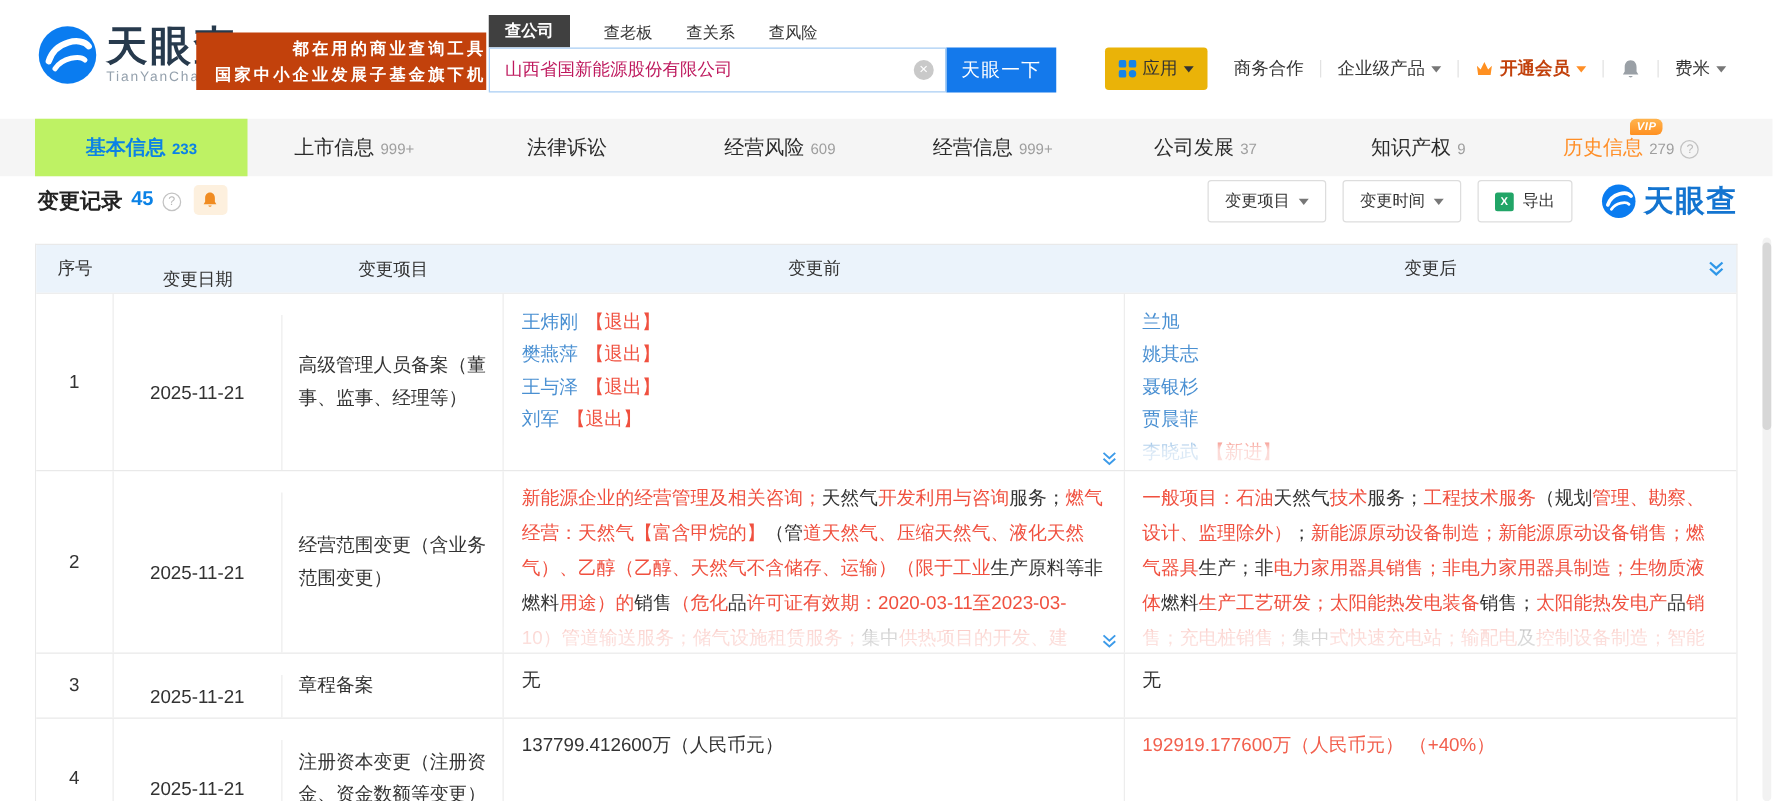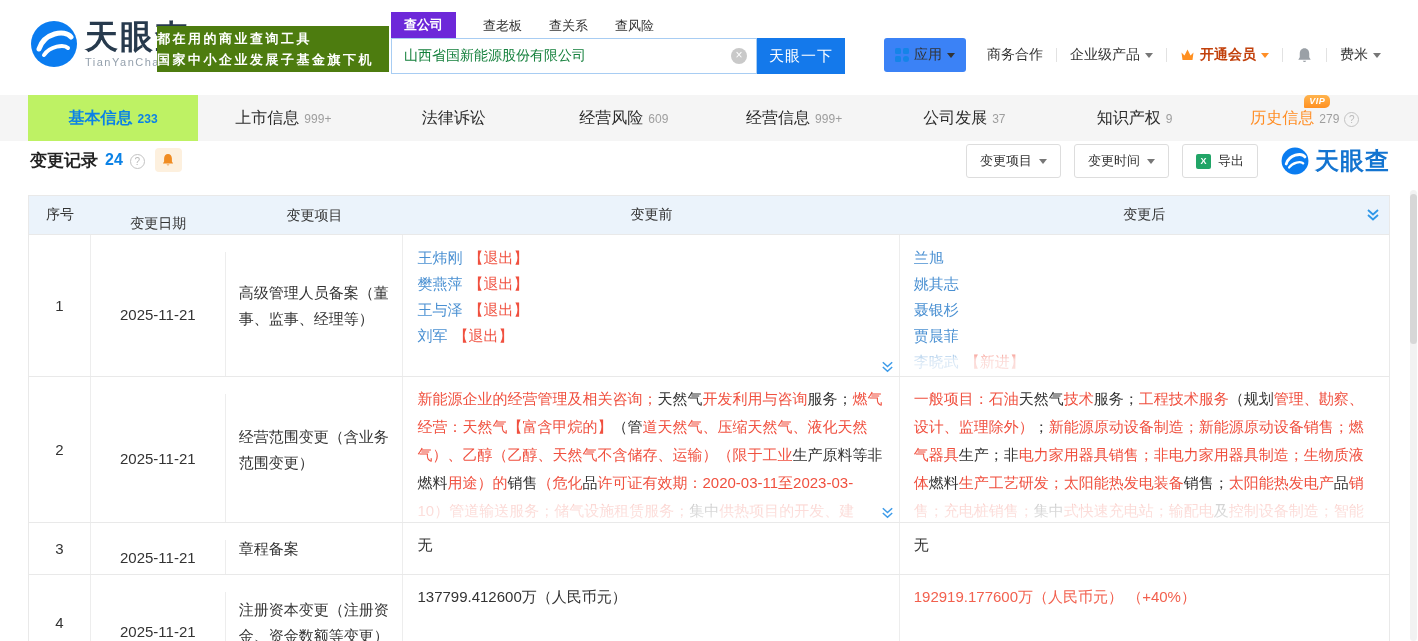--- a/index.html
+++ b/index.html
@@ -4,38 +4,38 @@
 <style>
   * { margin:0; padding:0; box-sizing:border-box; }
   html,body { width:1418px; height:641px; overflow:hidden; background:#fff;
     font-family:"Liberation Sans","DejaVu Sans",sans-serif; color:#333; }
 
   
   .header { position:absolute; top:0; left:0; width:1418px; height:92px; background:#fff; }
   .logo { position:absolute; left:30px; top:20px; display:flex; align-items:center; gap:7px; }
   .logo-txt .brand { font-size:33px; font-weight:bold; color:#273a4d; letter-spacing:2px; line-height:34px; }
   .logo-txt .domain { font-size:11px; color:#95a1ad; letter-spacing:1.5px; margin-top:2px; }
-  .slogan { position:absolute; left:157px; top:26px; width:232px; height:46px; background:#4d7c0f;
-    color:#fff; font-size:13px; font-weight:bold; text-align:left; line-height:21px;
+  .slogan { position:absolute; left:157px; top:26px; width:232px; height:46px; background:#c2410c;
+    color:#fff; font-size:13px; font-weight:bold; text-align:right; line-height:21px;
     letter-spacing:2.5px; padding-top:2px; }
   .search { position:absolute; left:391px; top:14px; }
   .search-tabs { display:flex; align-items:flex-end; gap:27px; height:24px; }
   .search-tab { font-size:13px; color:#333; cursor:pointer; padding-bottom:3px; }
-  .search-tab.active { background:#6d28d9; color:#fff; font-weight:bold; padding:4px 13px; }
+  .search-tab.active { background:#404040; color:#fff; font-weight:bold; padding:4px 13px; }
   .search-box { display:flex; margin-top:0px; }
   .input-wrap { position:relative; }
   .input-wrap input { width:366px; height:36px; border:1px solid #a8cdf3; outline:none;
-    font-size:14px; color:#15803d; padding:0 34px 0 12px; font-family:inherit; }
+    font-size:14px; color:#be185d; padding:0 34px 0 12px; font-family:inherit; }
   .clear-ico { position:absolute; right:10px; top:10px; width:16px; height:16px; border-radius:50%;
     background:#c9c9c9; color:#fff; font-size:12px; line-height:15px; text-align:center; cursor:pointer; }
   .search-btn { width:88px; height:36px; background:#1479eb; color:#fff; font-size:15px; border:none;
     cursor:pointer; font-family:inherit; letter-spacing:1px; }
   .hnav { position:absolute; right:24px; top:38px; display:flex; align-items:center; font-size:14px; }
   .hnav-item { display:flex; align-items:center; gap:5px; cursor:pointer; padding:0 13px; white-space:nowrap; }
-  .hnav-apps { background:#3b82f6; border-radius:3px; height:34px; padding:0 11px; margin-right:8px; }
+  .hnav-apps { background:#eab308; border-radius:3px; height:34px; padding:0 11px; margin-right:8px; }
   .divider { width:1px; height:14px; background:#e2e2e2; }
   .caret { width:0; height:0; border:4px solid transparent; border-top:5px solid #777; margin-top:5px; }
   .caret.blue { border-top-color:#333; }
   .caret.orange { border-top-color:#ff8e26; }
   .vip-link { color:#c2410c; font-weight:bold; }
   .grid-ico { display:grid; grid-template-columns:6px 6px; grid-template-rows:6px 6px; gap:2px; }
   .grid-ico i { background:#1584e8; border-radius:1.5px; }
   .grid-ico i:nth-child(4) { border-radius:50%; }
 
   
@@ -205,21 +205,21 @@
     <div class="tab vip">
       <span class="tlabel">历史信息<span class="vip-badge">VIP</span></span>
       <span class="tcount">279</span>
       <span class="help-ico">?</span>
     </div>
   </div>
 
 <div class="section">
   <div class="sec-left">
     <span class="sec-title">变更记录</span>
-    <span class="sec-count">24</span>
+    <span class="sec-count">45</span>
     <span class="help-ico">?</span>
     <span class="bell-btn">
       <svg width="14" height="14" viewBox="0 0 14 14">
         <path d="M7 1 C4.6 1 3.1 2.9 3.1 5.4 L3.1 8.4 L1.9 10.4 L12.1 10.4 L10.9 8.4 L10.9 5.4 C10.9 2.9 9.4 1 7 1 Z" fill="#f08c22"></path>
         <path d="M5.6 11.4 A1.5 1.5 0 0 0 8.4 11.4 Z" fill="#f08c22"></path>
       </svg>
     </span>
   </div>
   <div class="sec-right">
     <div class="filter-btn">

